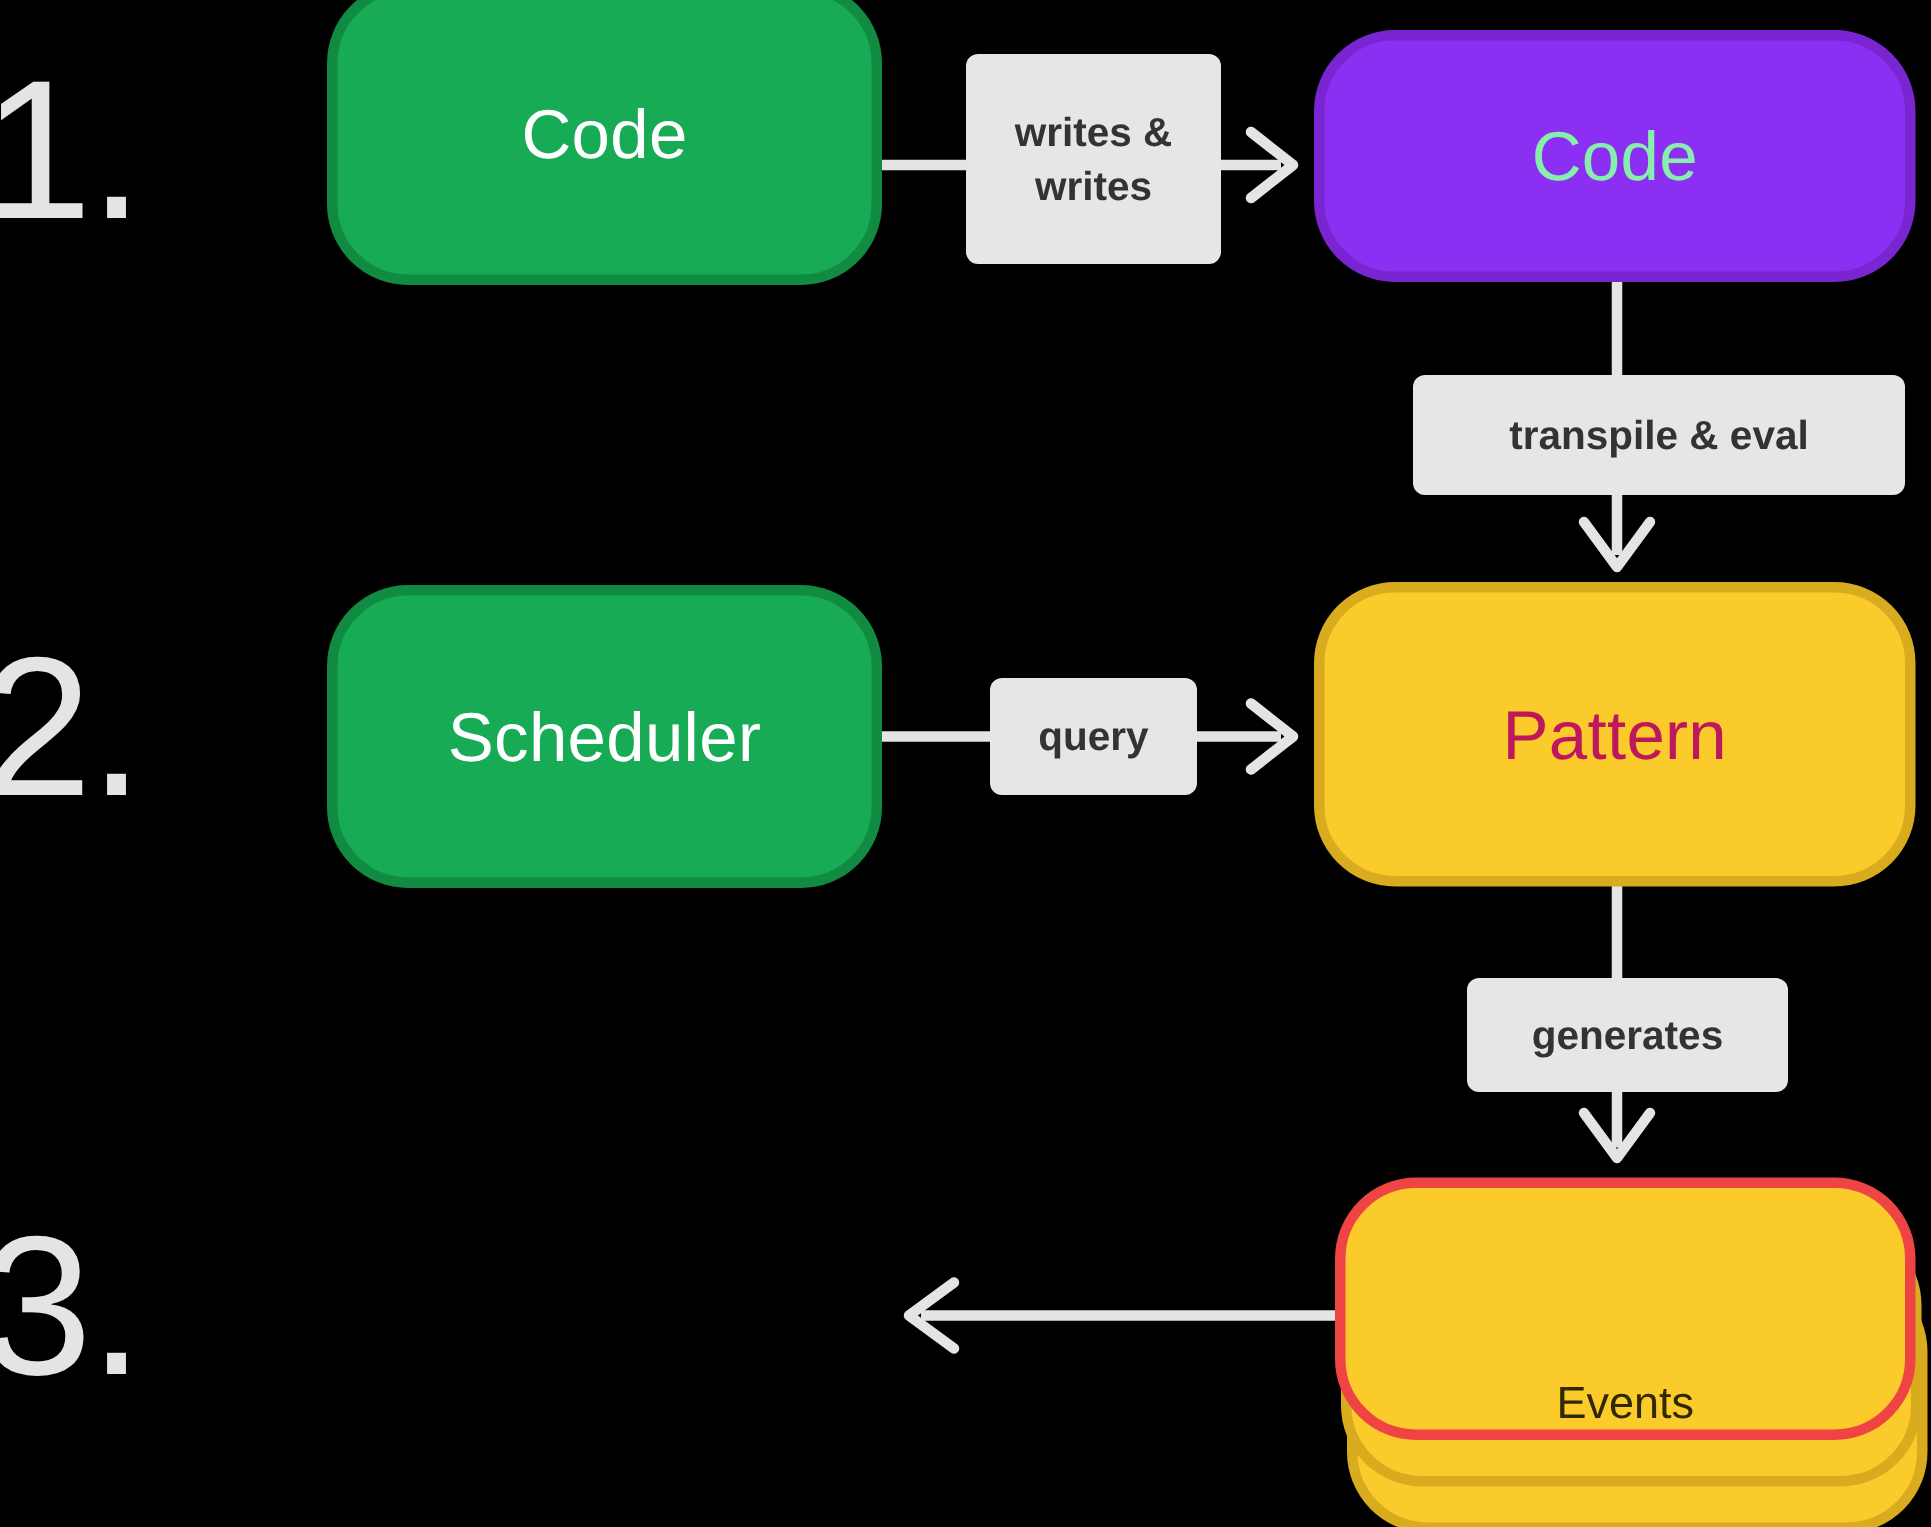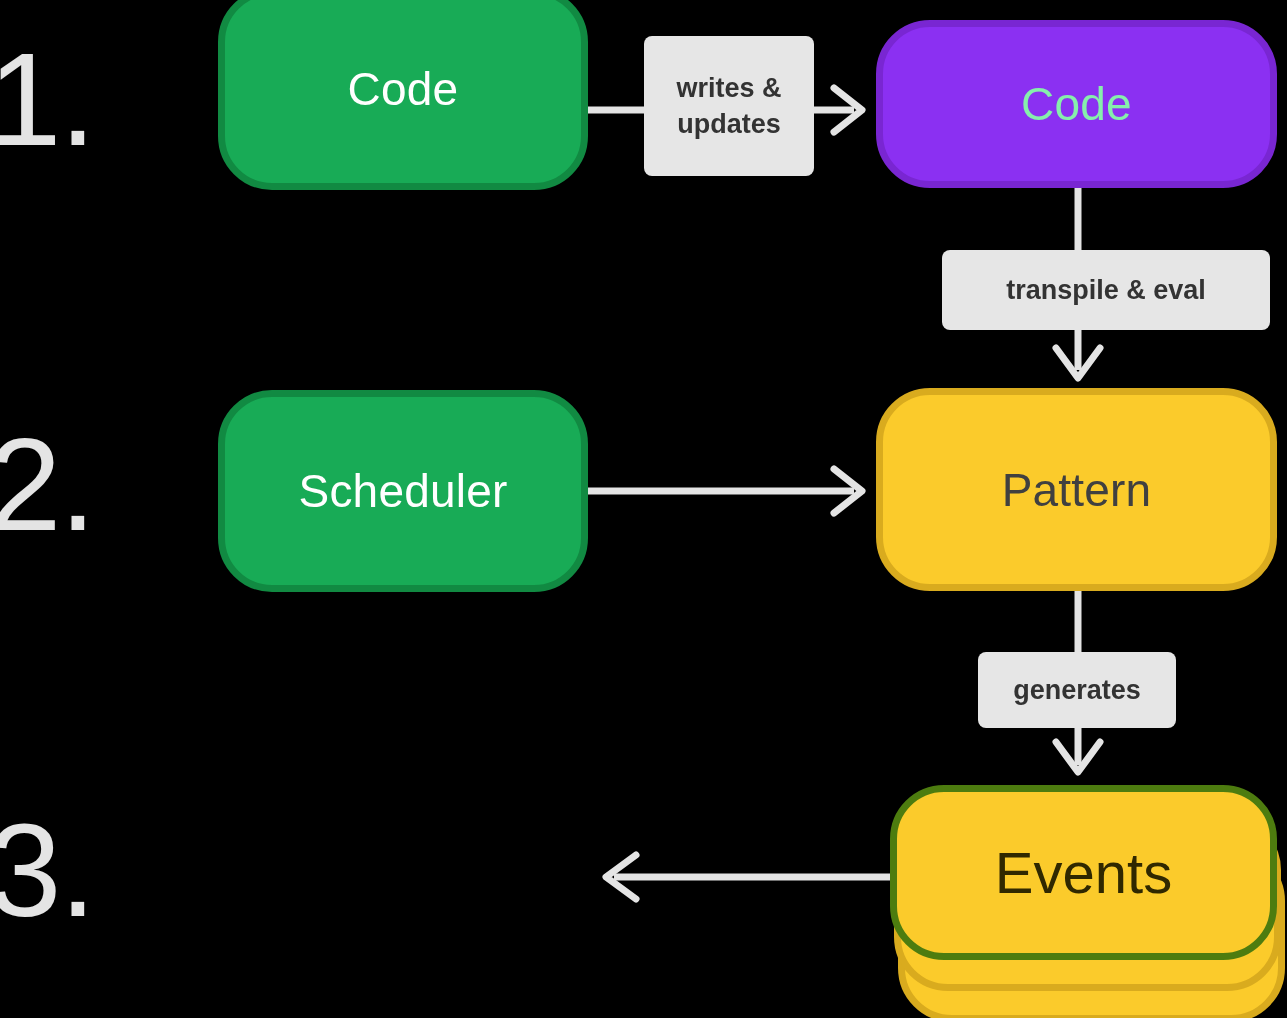--- a/index.html
+++ b/index.html
@@ -52,45 +52,45 @@
     color: #ffffff;
   }
   .node-purple {
     background: #8b30f2;
     border: 7px solid #7926d2;
     color: #86efac;
   }
   .node-yellow {
     background: #fbcb2b;
     border: 7px solid #d9ab1e;
-    color: #404040;
+    color: #be185d;
   }
 
   
   .stack-wrap {
     position: absolute;
   }
   .stack-layer {
     position: absolute;
     box-sizing: border-box;
     border-radius: 54px;
     background: #fbcb2b;
     border: 7px solid #d9ab1e;
   }
   .stack-top {
     position: absolute;
     box-sizing: border-box;
     border-radius: 54px;
     background: #fbcb2b;
-    border: 7px solid #4d7c0f;
+    border: 7px solid #ef4444;
     display: flex;
-    align-items: center;
+    align-items: flex-end;
     justify-content: center;
     color: #302800;
-    font-size: 58px;
+    font-size: 30px;
     white-space: nowrap;
   }
 
   
   .conn {
     position: absolute;
   }
   .conn svg { display: block; overflow: visible; }
 
   
@@ -176,26 +176,29 @@
   <div class="stack-wrap" style="left:890px; top:785px; width:400px; height:245px;">
     <div class="stack-layer" style="left:8px; top:62px; width:387px; height:175px;"></div>
     <div class="stack-layer" style="left:4px; top:31px; width:387px; height:175px;"></div>
     <div class="stack-top" style="left:0px; top:0px; width:387px; height:175px;">
       <span class="node-label">Events</span>
     </div>
   </div>
 
   <div class="edge-label" style="left:644px; top:36px; width:170px; height:140px;">
     <span>writes &amp;</span>
-    <span>updates</span>
+    <span>writes</span>
   </div>
 
   <div class="edge-label" style="left:942px; top:250px; width:328px; height:80px;">
     <span>transpile &amp; eval</span>
   </div>
 
-
-  <div class="edge-label" style="left:978px; top:652px; width:198px; height:76px;">
+  <div class="edge-label" style="left:660px; top:452px; width:138px; height:78px;">
+    <span>query</span>
+  </div>
+
+  <div class="edge-label" style="left:978px; top:652px; width:214px; height:76px;">
     <span>generates</span>
   </div>
 
 
 </div>
 
 </body></html>

